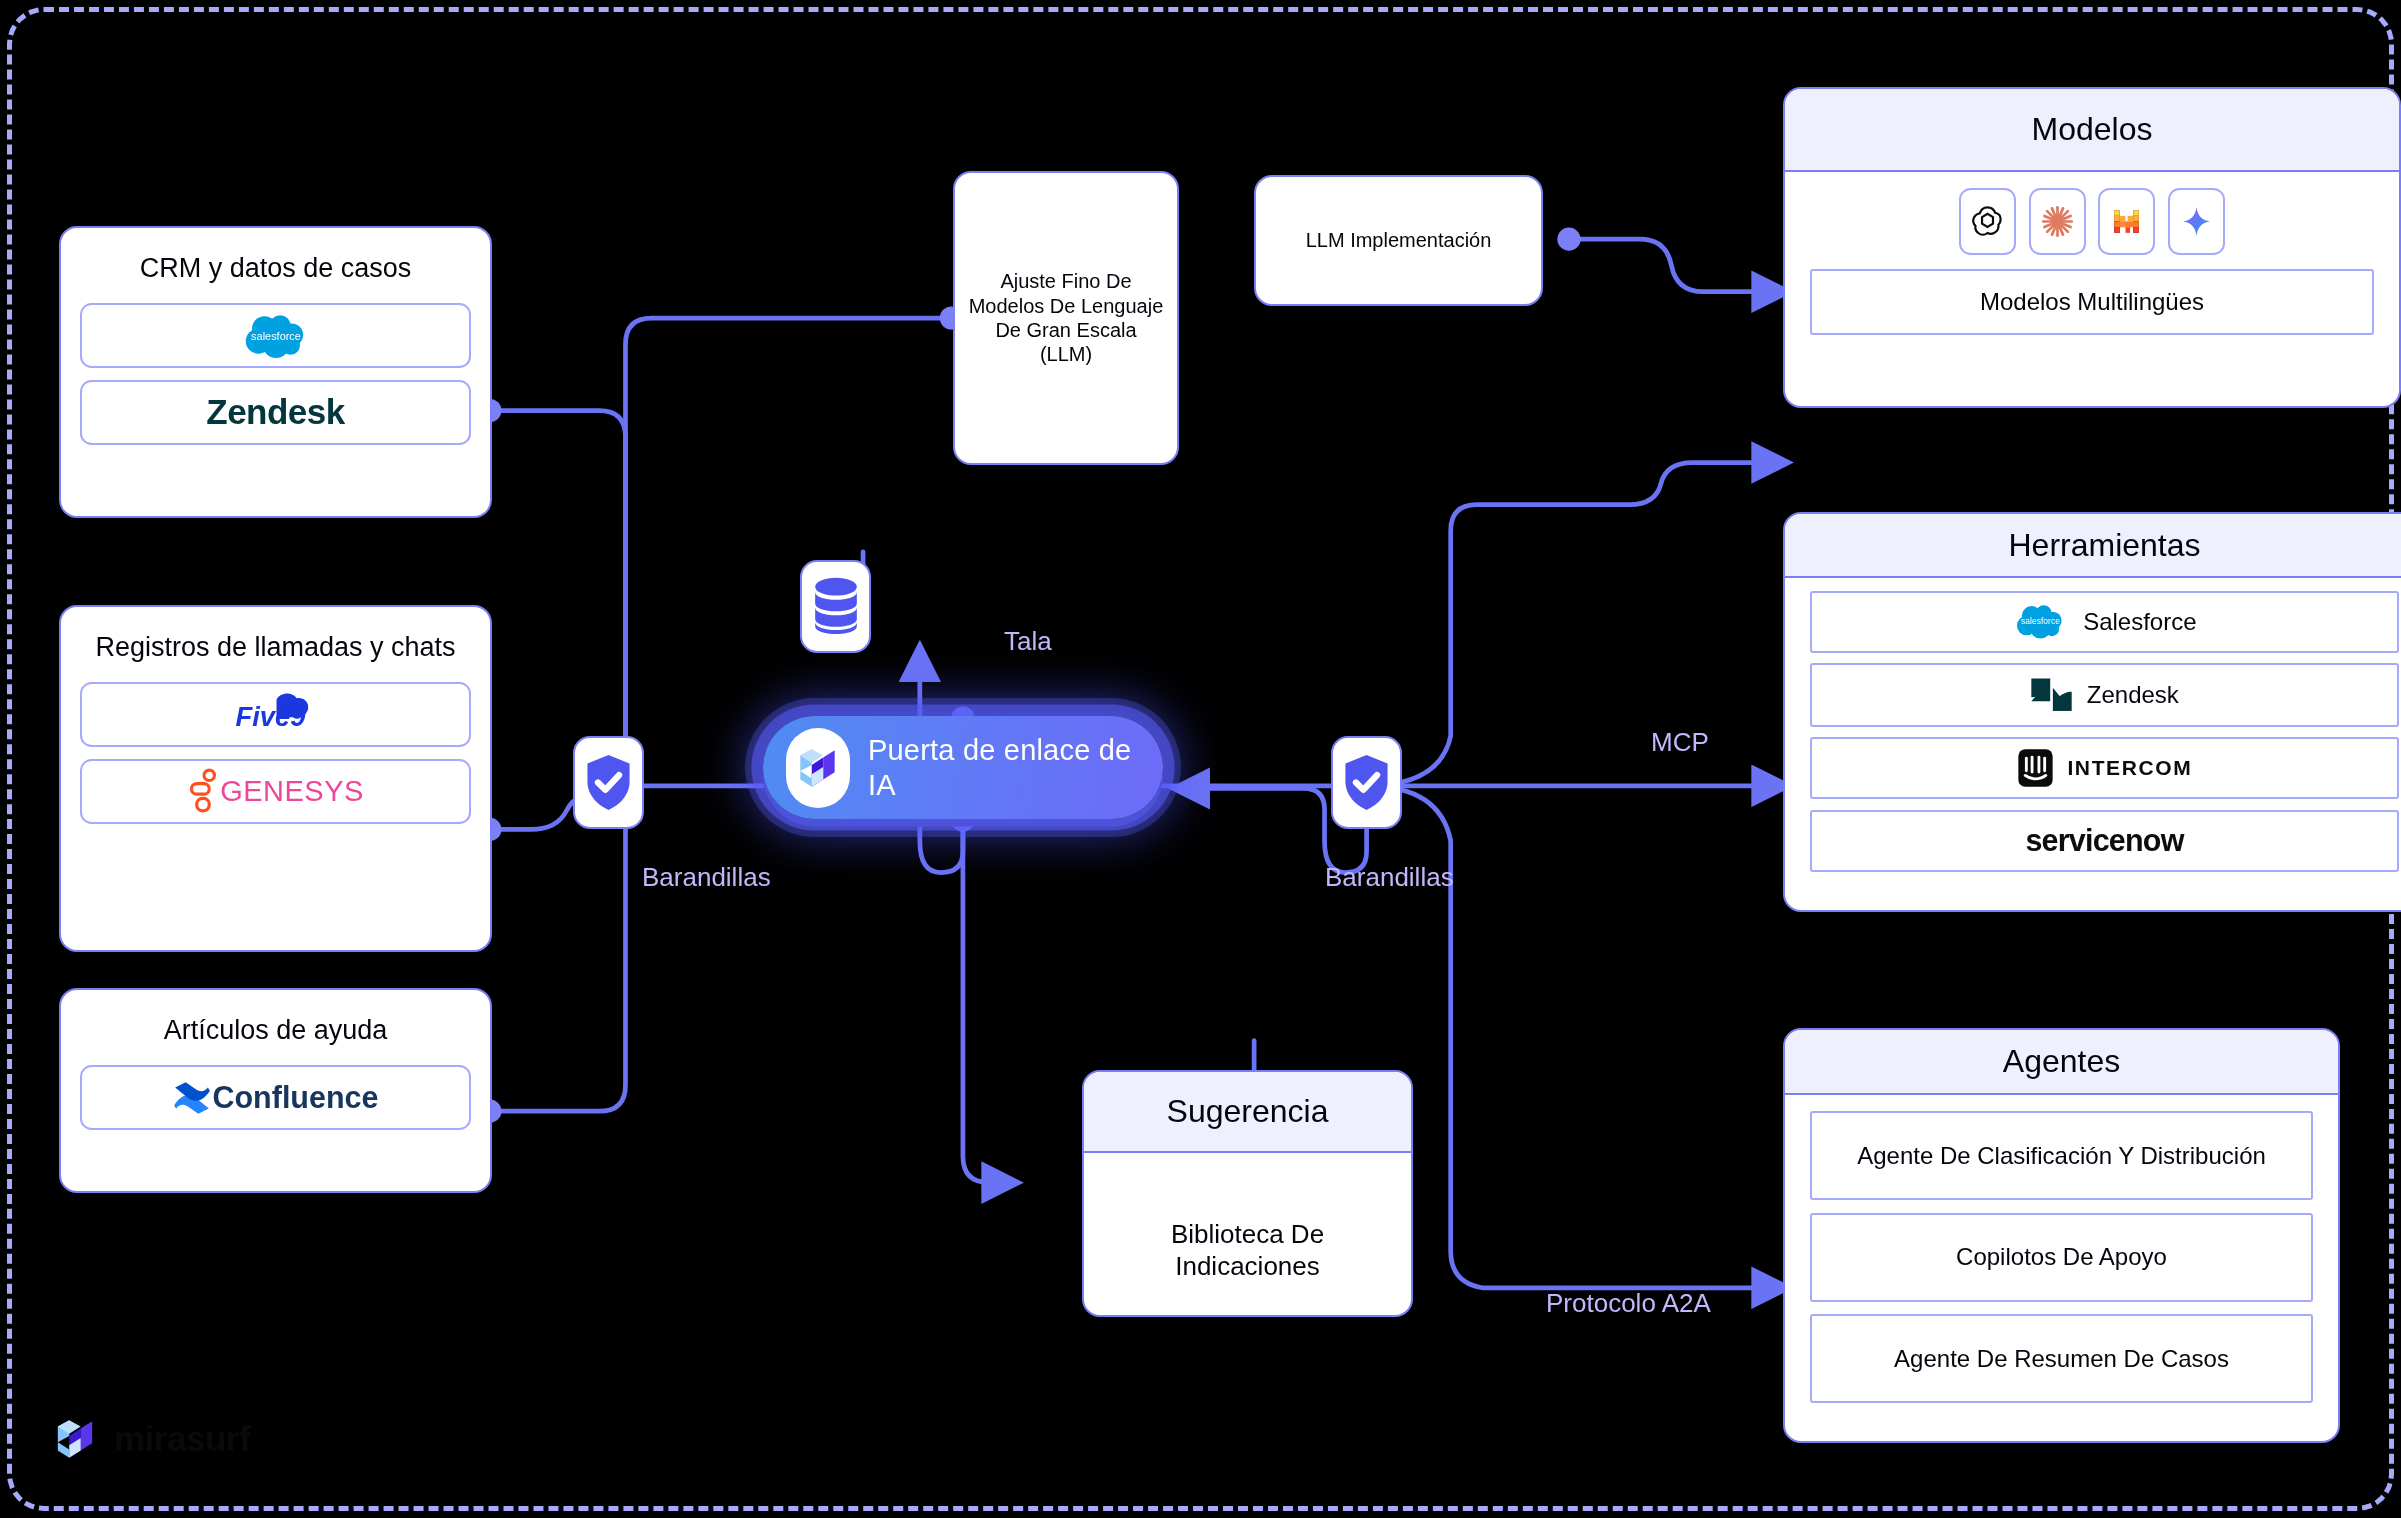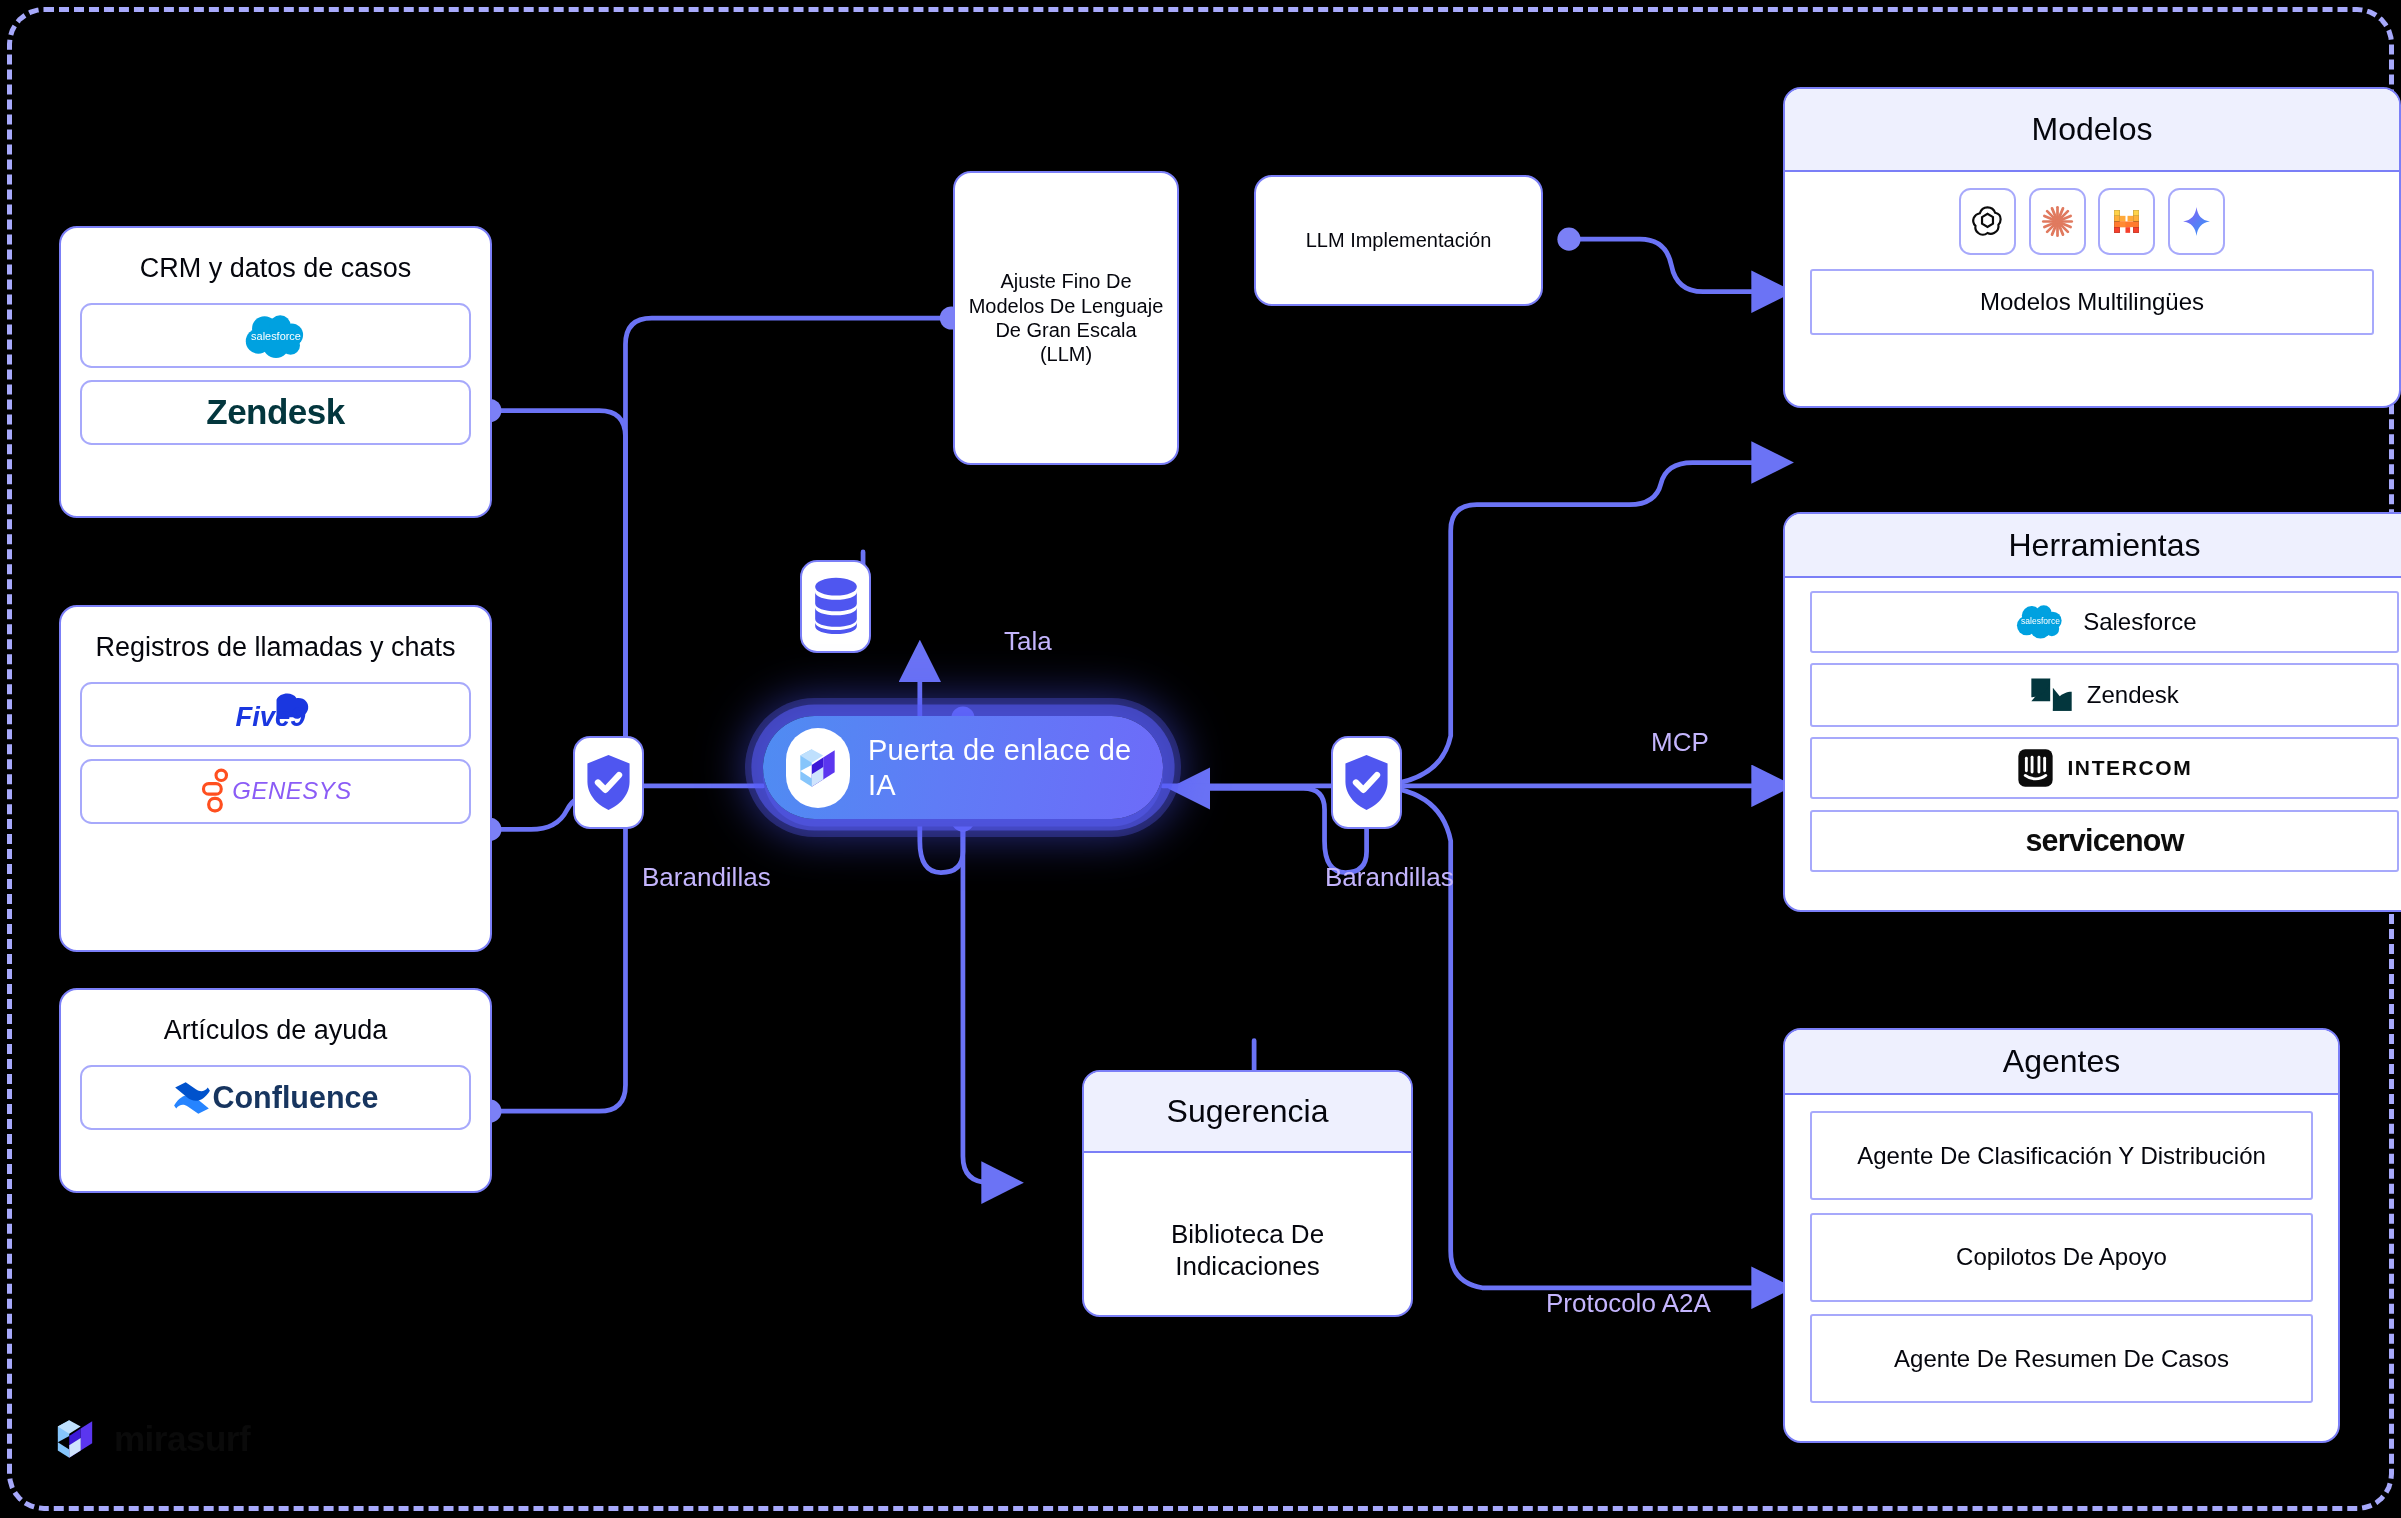--- a/index.html
+++ b/index.html
@@ -83,21 +83,21 @@
 
   
   .elabel{
     position:absolute;color:#c4b5fd;font-size:26px;white-space:nowrap;
   }
 
   
   .wm{font-size:33px;font-weight:700;letter-spacing:-0.5px;}
   .wm-zendesk{color:#03363d;font-size:35px;}
   .wm-confluence{color:#17355f;font-size:30.5px;font-weight:700;}
-  .wm-genesys{color:#8b5cf6;font-size:24px;font-weight:400;letter-spacing:0.5px;font-style:italic;}
+  .wm-genesys{color:#ec4899;font-size:29px;font-weight:400;letter-spacing:0.5px;}
   .wm-servicenow{color:#0d0d0d;font-size:30.5px;font-weight:700;letter-spacing:-0.8px;}
   .wm-intercom{color:#0b0b0b;font-size:21px;font-weight:700;letter-spacing:1.6px;}
 
   
   #brand{position:absolute;left:53px;top:1414px;display:flex;align-items:center;gap:16px;}
   #brand .bw{color:#0a0a0a;font-size:35px;font-weight:700;letter-spacing:-0.5px;}
 </style>
 </head>
 <body>
 

